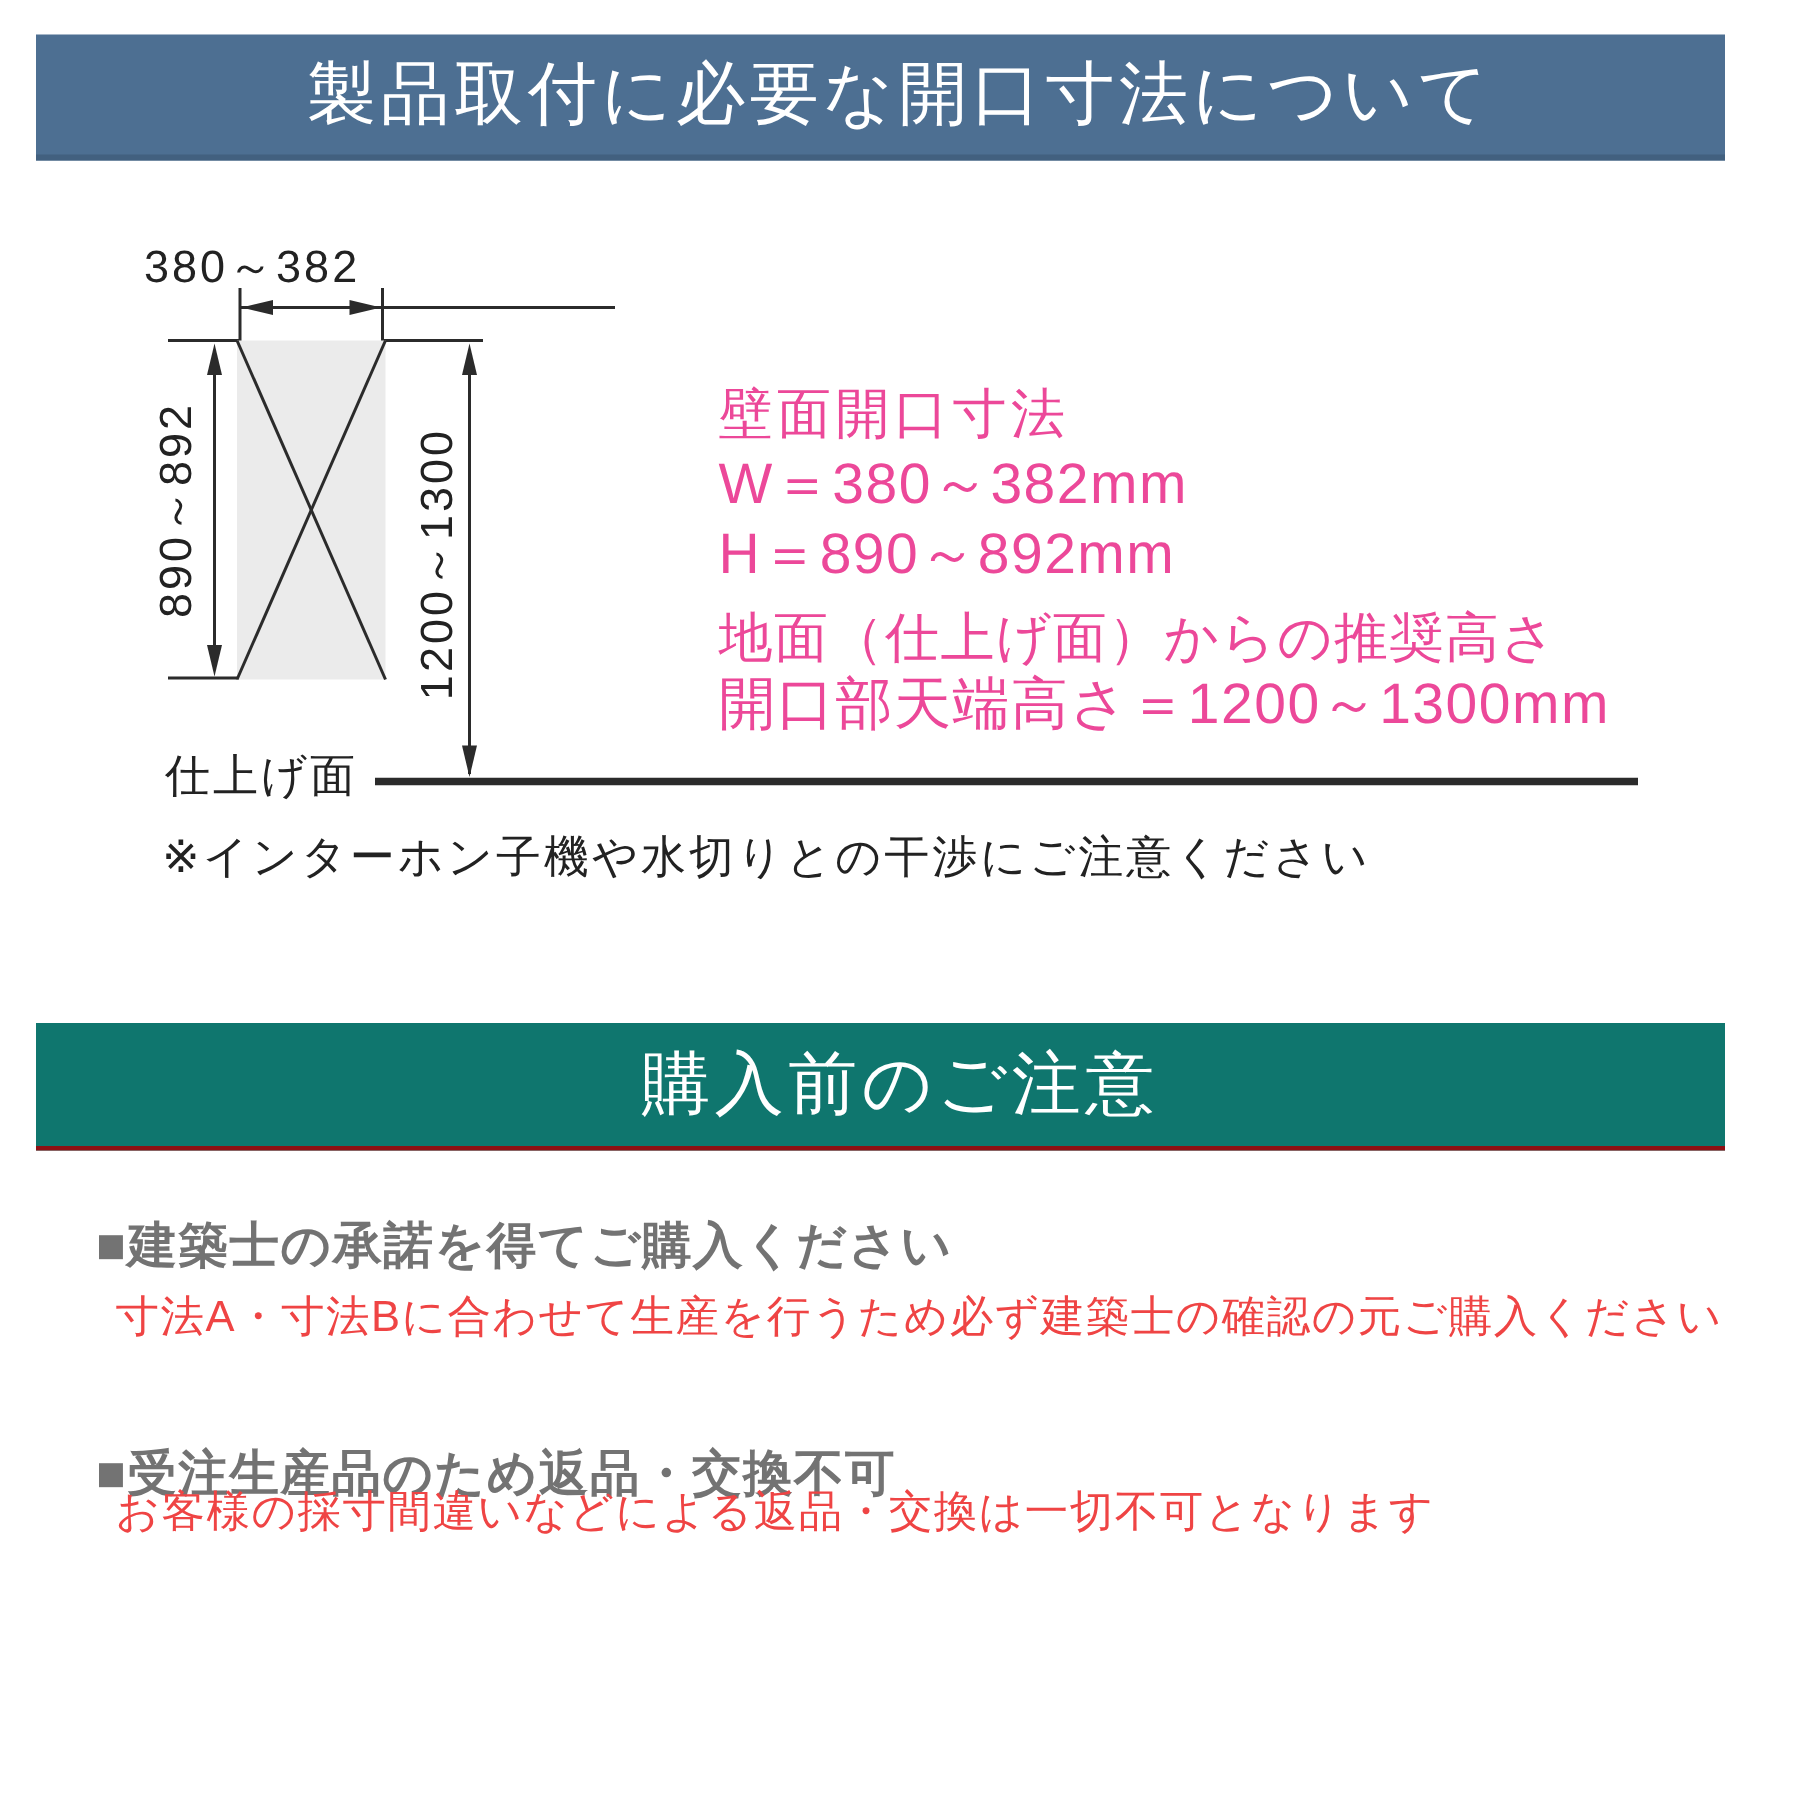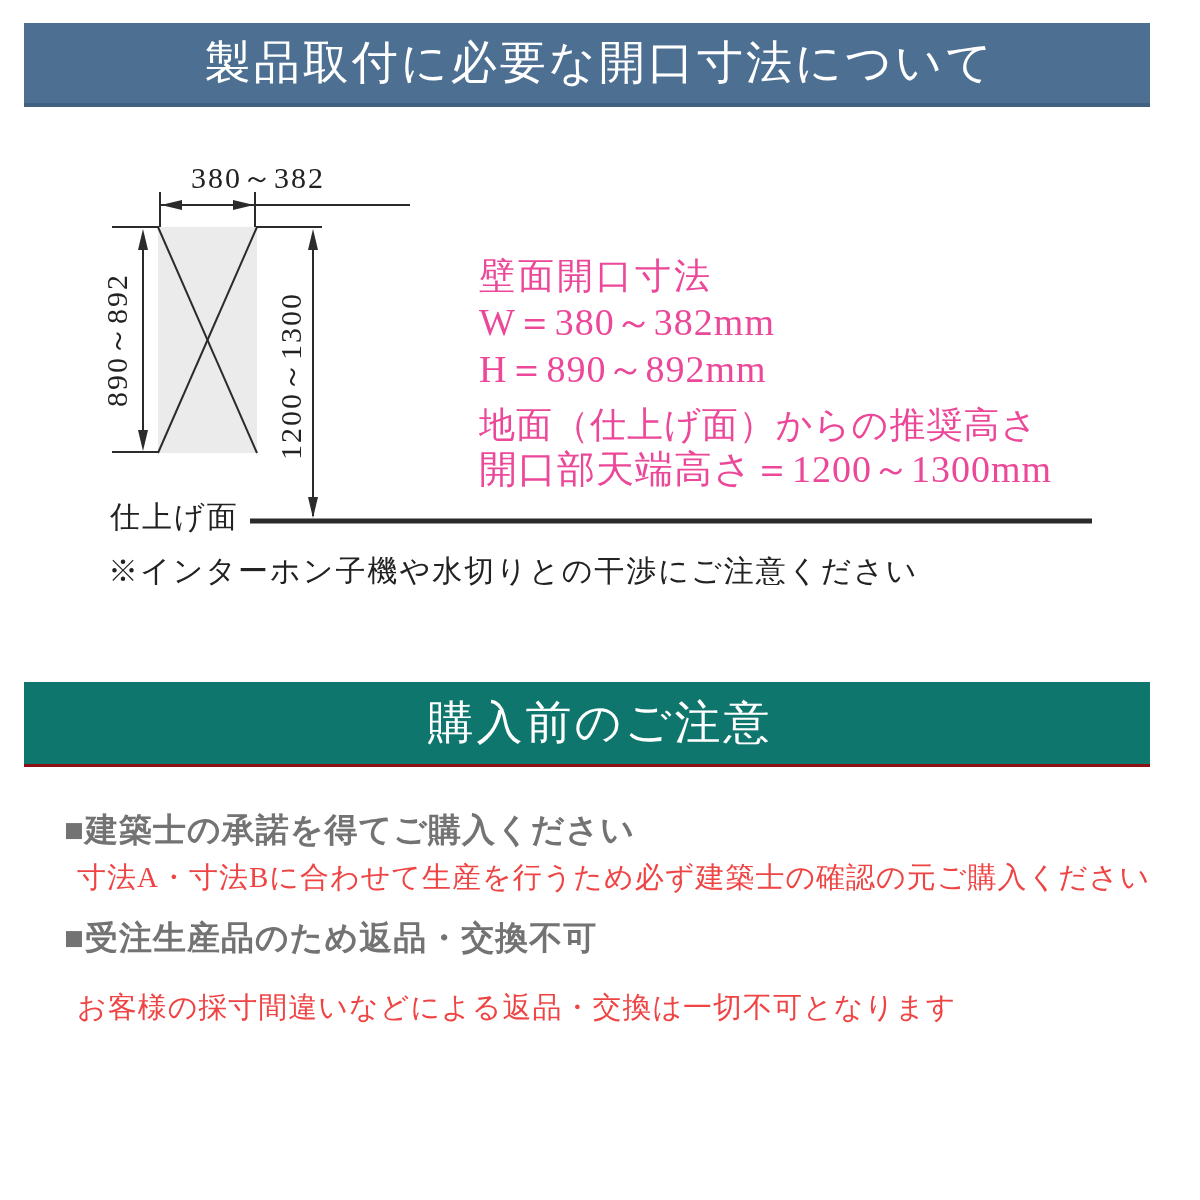--- a/index.html
+++ b/index.html
@@ -1,49 +1,49 @@
 <!DOCTYPE html>
 <html lang="ja"><head>
 <meta charset="utf-8">
 <style>
   html,body{margin:0;padding:0;background:#ffffff;}
   body{font-family:"Liberation Sans","DejaVu Sans",sans-serif;}
-  .page{position:relative;width:1150px;height:1200px;background:#ffffff;overflow:hidden;font-family:Liberation Serif, serif;}
+  .page{position:relative;width:1150px;height:1200px;background:#ffffff;overflow:hidden;}
 
   
   .banner{position:absolute;left:24px;width:1152px;display:flex;align-items:center;justify-content:center;
           color:#ffffff;letter-spacing:3px;}
   .banner.header{top:23px;height:80px;font-size:46px;border-bottom:4px solid #42607f;background:#4d6f92;}
   .banner.notice{top:682px;height:82px;font-size:46px;border-bottom:3px solid #8e0f13;background:#b11116;}
 
   
   .diagram-svg{position:absolute;left:0;top:0;width:1200px;height:1200px;}
 
   
   .dlabel{position:absolute;color:#222;font-size:30px;white-space:nowrap;}
-  .dim-w{left:125px;top:158px;width:200px;text-align:right;letter-spacing:2px;}
+  .dim-w{left:96px;top:158px;width:200px;text-align:left;letter-spacing:2px;}
   .rot{width:300px;height:40px;text-align:center;transform:rotate(-90deg);letter-spacing:2px;}
   .dim-h{left:-33px;top:320px;}
   .dim-th{left:141px;top:356px;}
   .ground-label{left:110px;top:497px;letter-spacing:2px;}
   .note{left:108px;top:551px;letter-spacing:2px;}
 
   
   .spec{position:absolute;left:479px;color:#ec4899;white-space:nowrap;letter-spacing:1px;}
   .spec.t1{top:252px;font-size:36px;letter-spacing:3px;}
   .spec.t2{top:297px;font-size:38px;}
   .spec.t3{top:344px;font-size:38px;}
   .spec.t4{top:401px;font-size:36px;}
   .spec.t5{top:444px;font-size:38px;}
 
   
   .caution-h{position:absolute;left:64px;color:#737373;font-size:33px;font-weight:bold;white-space:nowrap;letter-spacing:1px;}
   .caution-b{position:absolute;left:77px;color:#ef4444;font-size:29px;white-space:nowrap;letter-spacing:1px;}
   .c1h{top:808px;} .c1b{top:858px;}
-  .c2h{top:916px;} .c2b{top:988px;}
+  .c2h{top:960px;} .c2b{top:988px;}
   .c3h{top:1063px;} .c3b{top:1112px;}
 </style>
 </head>
 <body>
 
 <div class="page">
 
   <div class="banner header" style="background: rgb(77, 111, 146); border-bottom-color: rgb(66, 96, 127);">
     <span>製品取付に必要な開口寸法について</span>
   </div>

